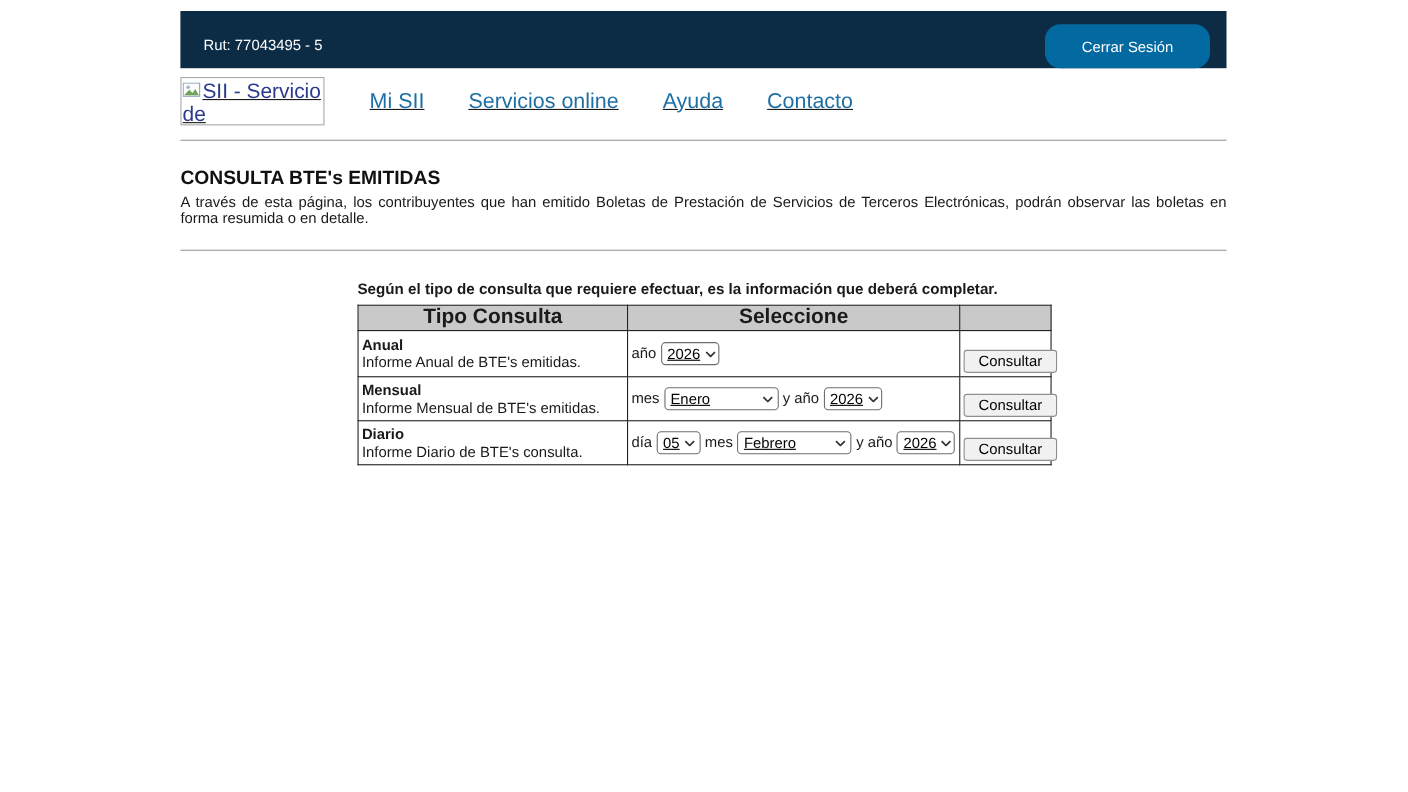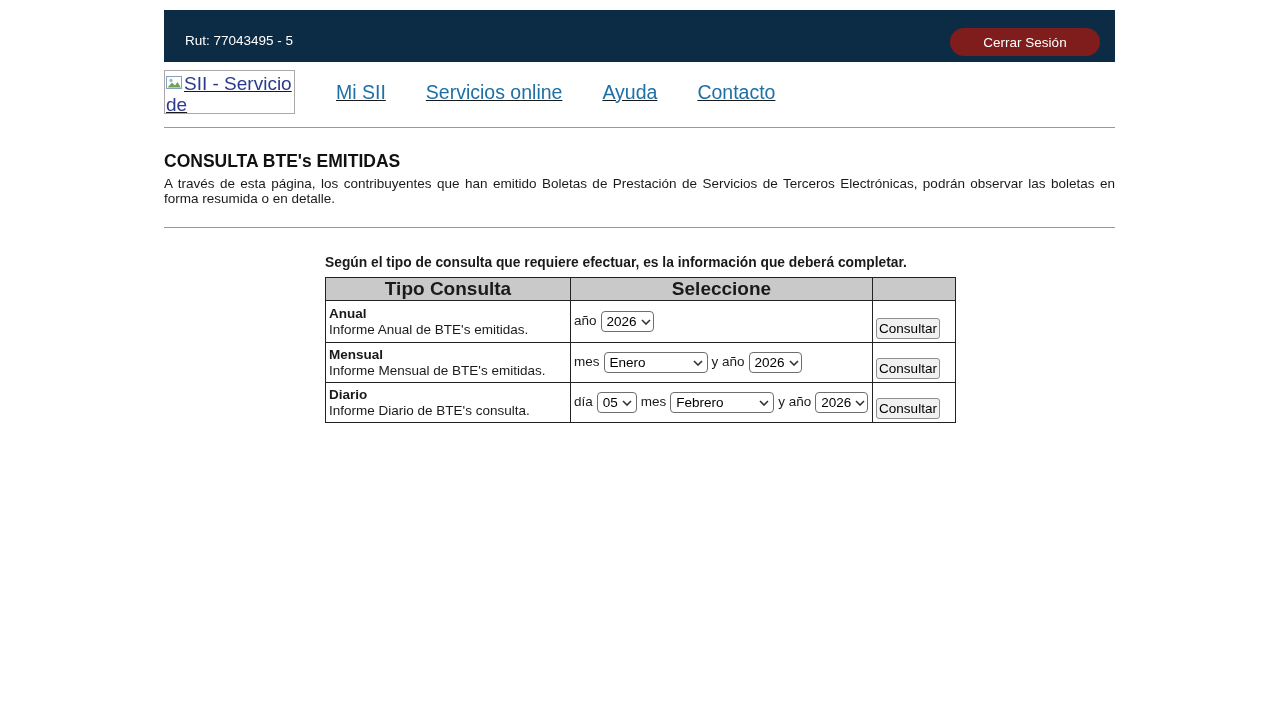--- a/index.html
+++ b/index.html
@@ -22,25 +22,25 @@
     justify-content: space-between;
     padding: 12px 15px 0 21px;
   }
   .topbar .rut {
     color: #ffffff;
     font-size: 13.5px;
     align-self: flex-start;
     margin-top: 11px;
   }
   .logout-btn {
-    background: #7f1d1d;
+    background: #0369a1;
     color: #ffffff;
     border: none;
     border-radius: 14px;
-    height: 28px;
+    height: 40px;
     width: 150px;
     font-size: 13.5px;
     font-family: inherit;
     cursor: pointer;
   }
 
   
   .header-row {
     margin-top: 8px;
     display: flex;
@@ -159,35 +159,35 @@
     justify-content: space-between;
     border: 1px solid #6e6e6e;
     border-radius: 4px;
     background: #ffffff;
     height: 21px;
     padding: 0 4px 0 5px;
     margin: 0 4px;
     vertical-align: middle;
     cursor: pointer;
   }
-  .select .val { font-size: 13.5px; color: #000; }
+  .select .val { font-size: 13.5px; color: #000; text-decoration: underline; }
   .select svg { flex: 0 0 auto; margin-left: 4px; }
   .w-day   { width: 40px; }
   .w-month { width: 104px; }
   .w-year  { width: 53px; }
 
   .consultar {
     font-family: inherit;
     font-size: 13.5px;
     color: #000;
     background: #f1f1f1;
     border: 1px solid #8f8f8f;
     border-radius: 3px;
     height: 21px;
-    width: 64px;
+    width: 85px;
     cursor: pointer;
   }
 </style>
 </head>
 <body>
 
 <div class="container">
 
   <div class="topbar">
     <span class="rut">Rut: 77043495 - 5</span>

